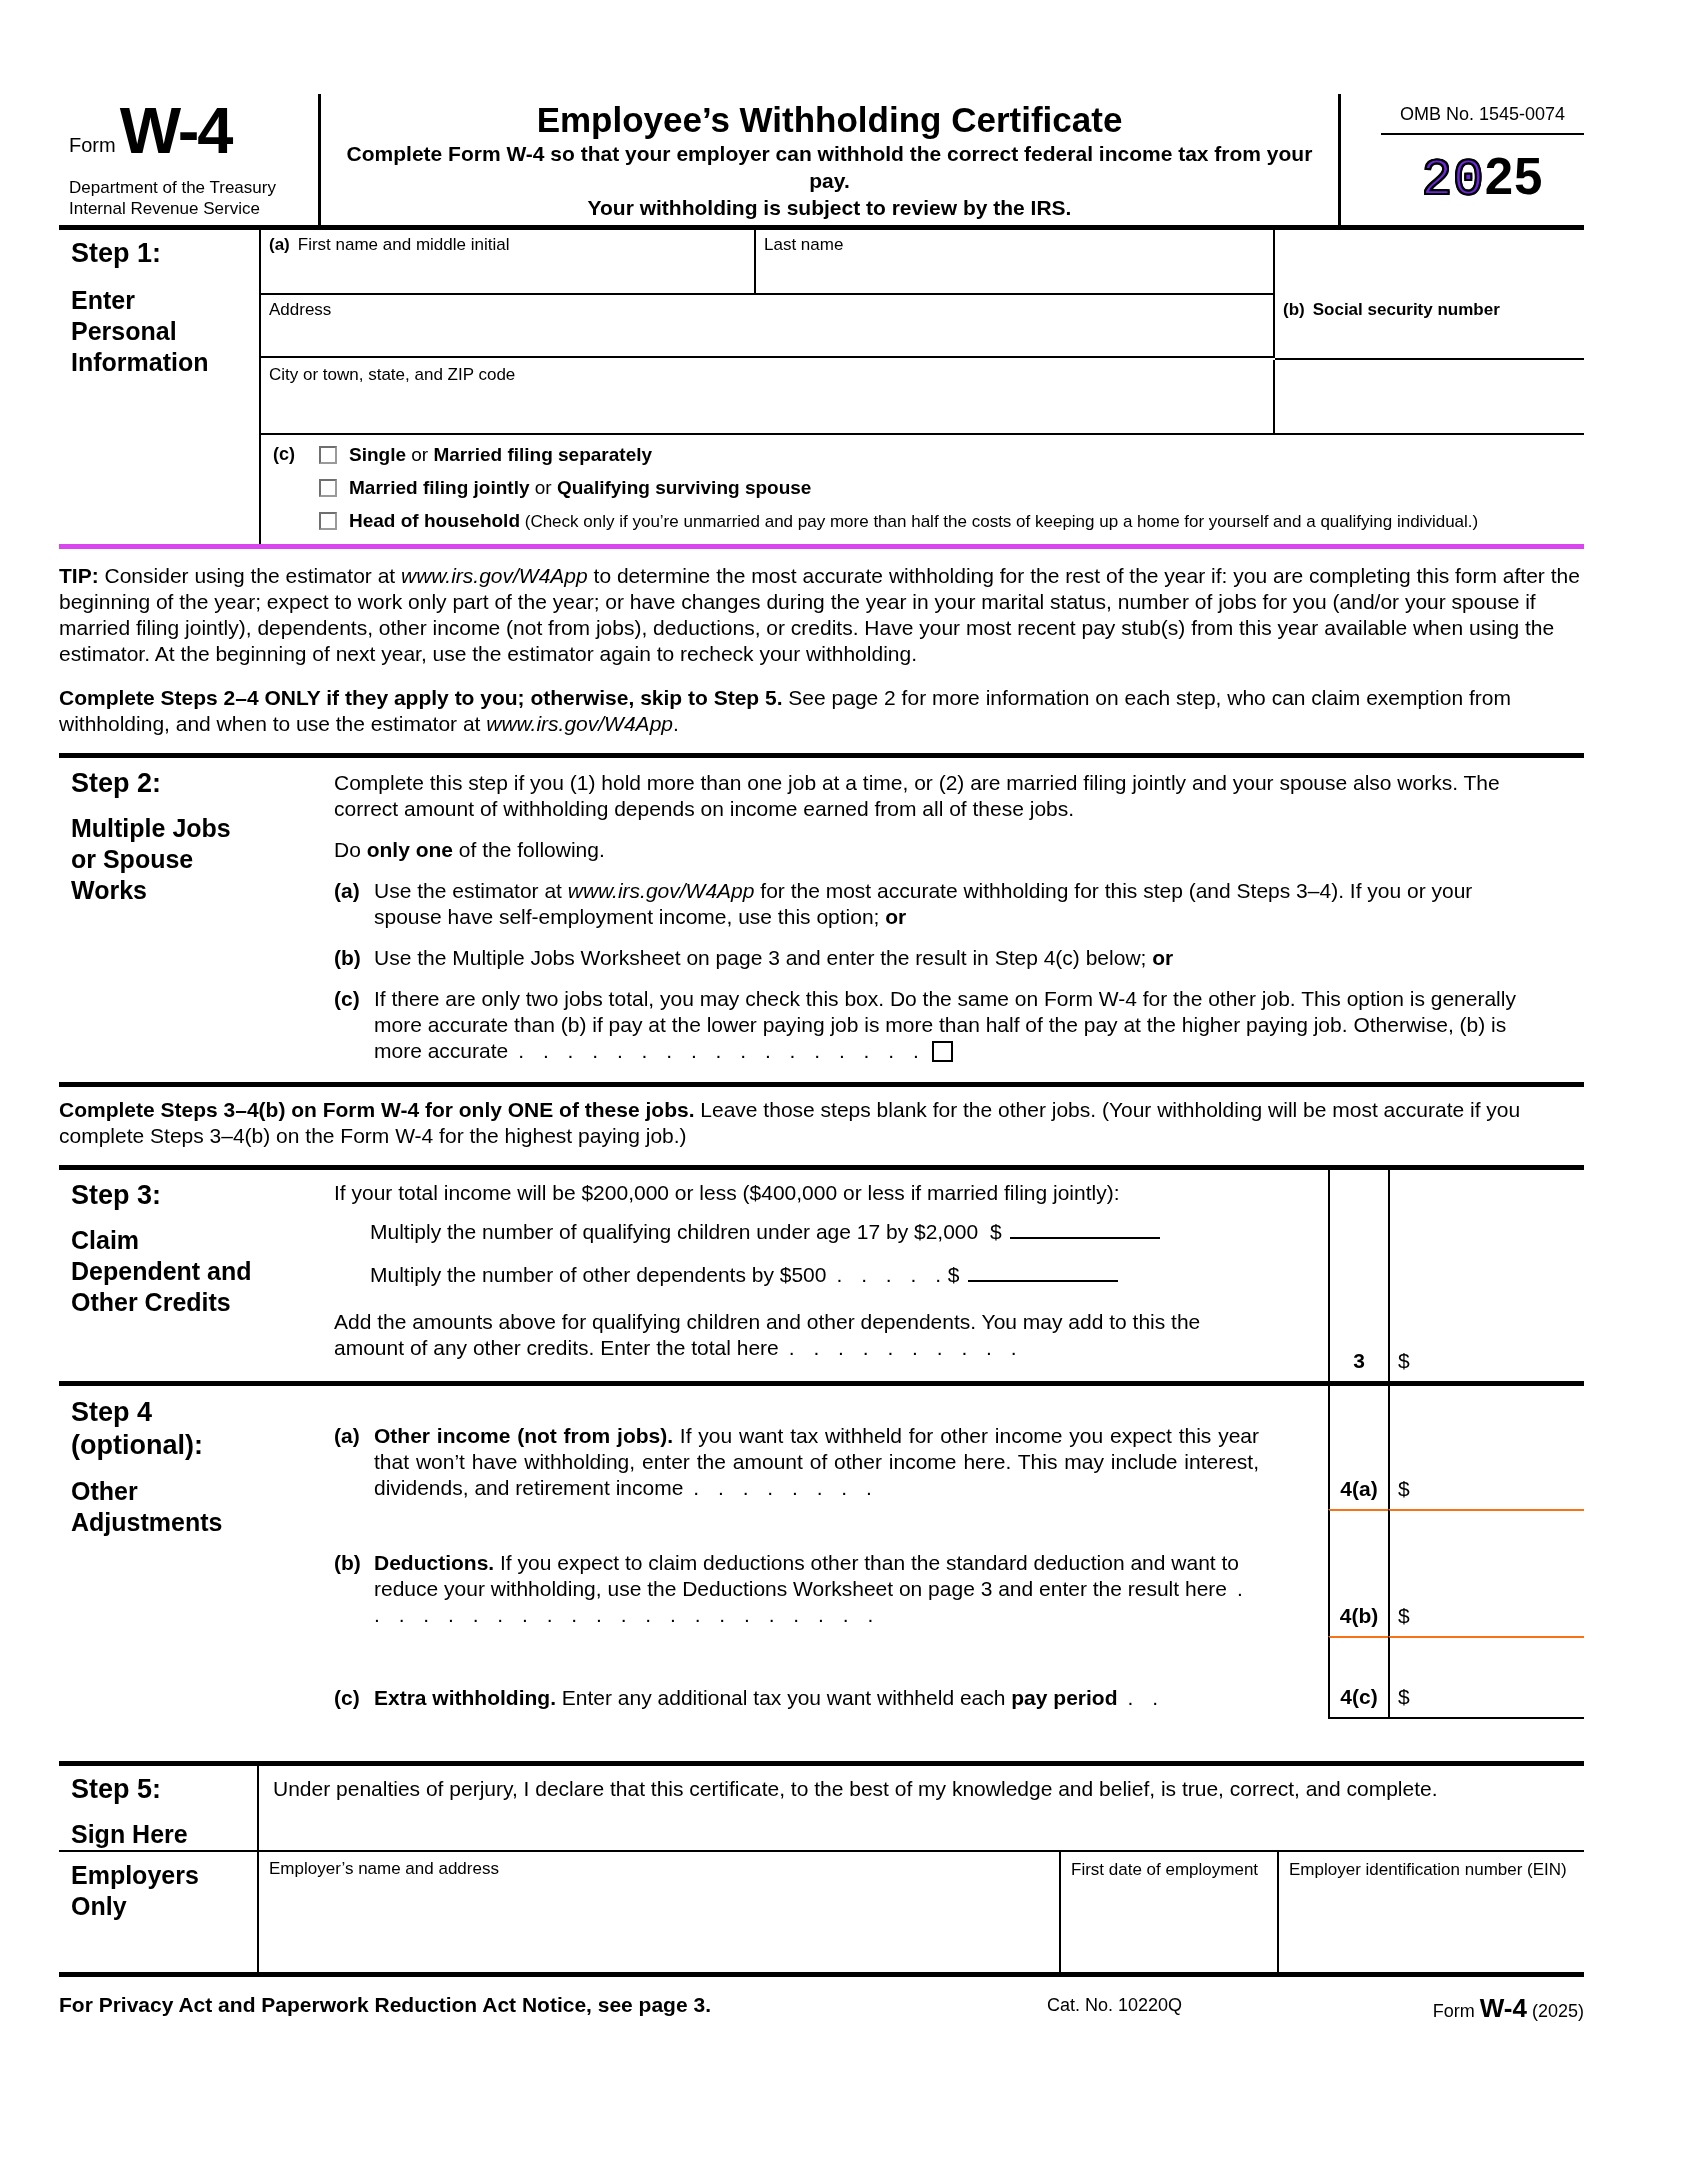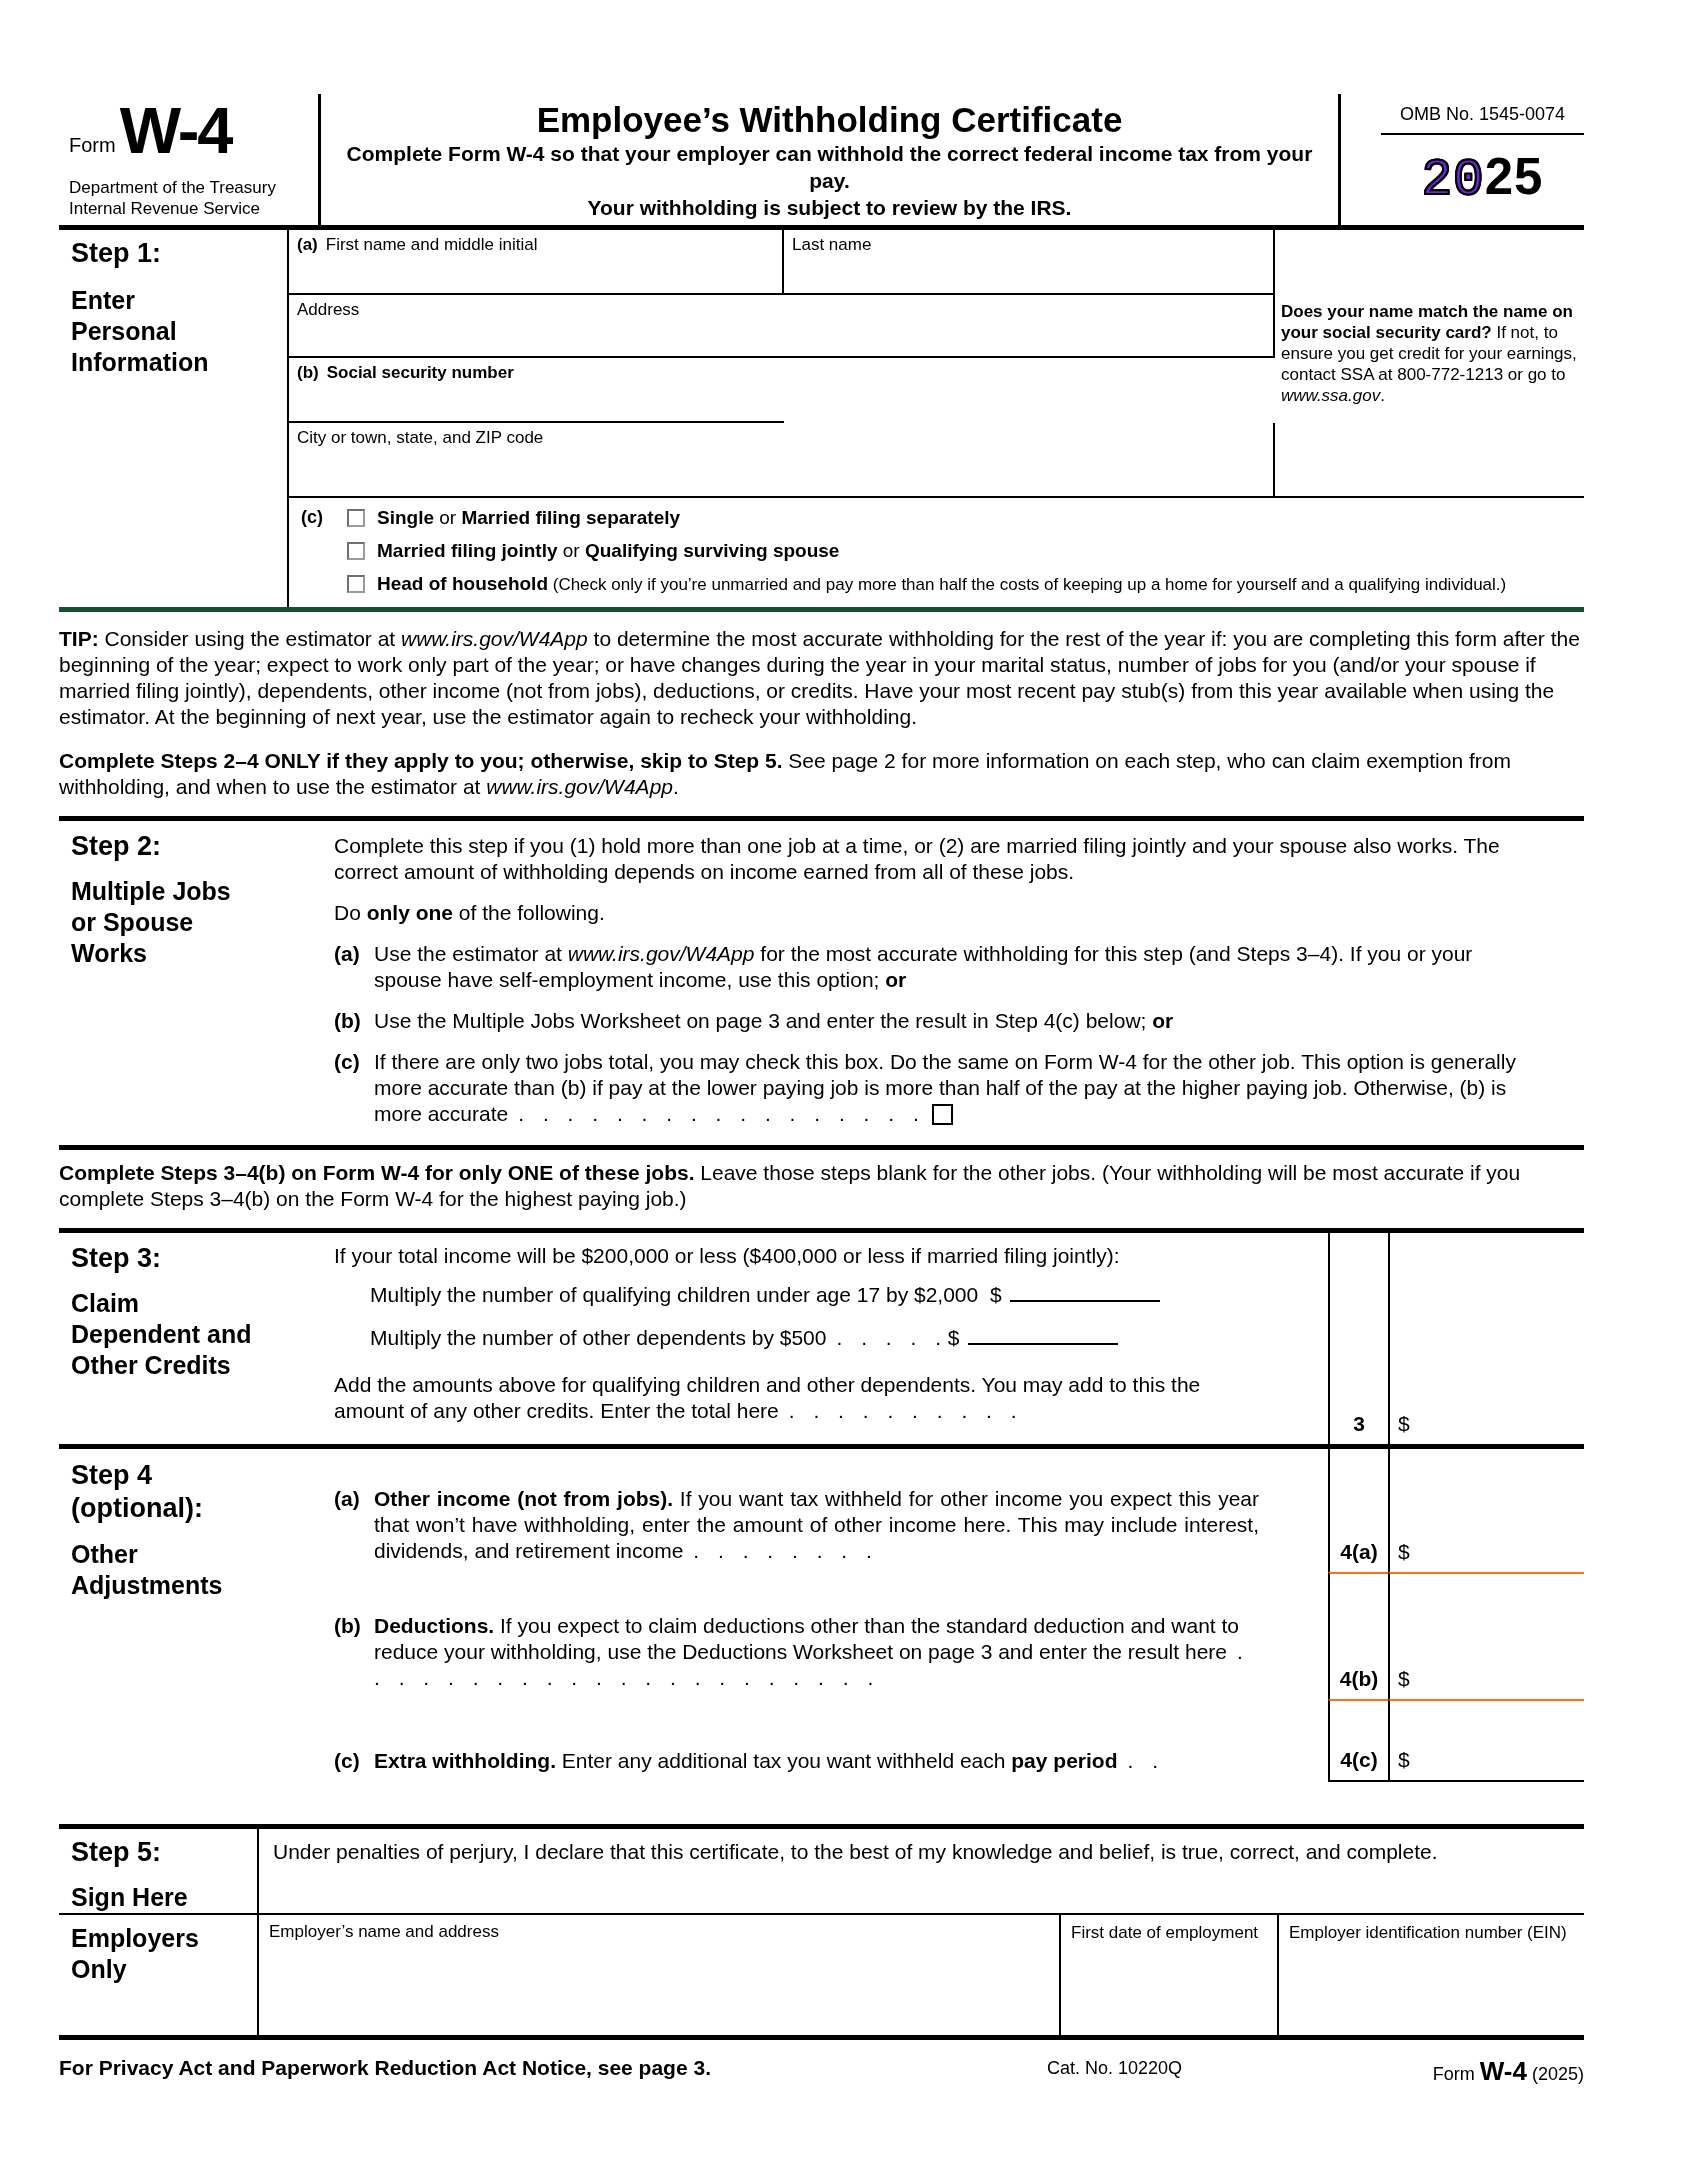--- a/index.html
+++ b/index.html
@@ -18,21 +18,21 @@
   .dept { font-size:17px; line-height:21px; margin-top:auto; }
   .h-center { flex:1; text-align:center; padding:2px 14px 4px; }
   .title { font-size:35px; font-weight:bold; margin-top:4px; }
   .subtitle { font-size:21px; font-weight:bold; line-height:27px; }
   .h-right { width:246px; border-left:3px solid #000; display:flex; flex-direction:column;padding-left:40px; }
   .omb { font-size:18px; padding:10px 8px 8px; text-align:center; border-bottom:2px solid #000; }
   .year { text-align:center; font-size:51px; line-height:1; margin:auto 0; padding:6px 0 10px; letter-spacing:1px; }
   .y-out { color:#6d28d9; -webkit-text-stroke:2px #000; text-shadow:-1px -1px 0 #000,1px -1px 0 #000,-1px 1px 0 #000,1px 1px 0 #000;font-family:Liberation Mono, monospace; }
   .y-bold { font-weight:bold; }
   
-  .step1 { display:flex; border-bottom:5px solid #14532d;gap:28px; }
+  .step1 { display:flex; border-bottom:5px solid #d946ef; }
   .s1-label { width:200px; padding:8px 6px 0 12px; }
   .step-big { font-size:27px; font-weight:bold; }
   .s1-title { font-size:25px; font-weight:bold; line-height:31px; margin-top:16px; width:163px; }
   .s1-fields { flex:1; border-left:2px solid #000; }
   .s1-grid { display:grid; grid-template-columns:495px 1fr 309px; }
   .cell { font-size:17px; padding:5px 8px; }
   .c-r1c1 { height:65px; border-right:2px solid #000; border-bottom:2px solid #000; }
   .c-r1c2 { height:65px; border-right:2px solid #000; border-bottom:2px solid #000; }
   .c-r1c3 { height:65px; border-bottom:2px solid #000; font-weight:bold; }
   .c-r2   { height:63px; grid-column:1 / span 2; border-right:2px solid #000; border-bottom:2px solid #000; }
@@ -132,23 +132,20 @@
     <div class="s1-label">
       <div class="step-big">Step 1:</div>
       <div class="s1-title">Enter Personal Information</div>
     </div>
     <div class="s1-fields">
       <div class="s1-grid">
         <div class="cell c-r1c1"><span class="tagb">(a)</span><span>First name and middle initial</span></div>
         <div class="cell c-r1c2"><span>Last name</span></div>
         <div class="cell c-r2"><span>Address</span></div>
         <div class="cell c-r1c3"><span class="tagb">(b)</span><span>Social security number</span></div>
-        <div class="c-note">
-          <span class="b">Does your name match the name on your social security card?</span><span> If not, to ensure you get credit for your earnings, contact SSA at 800-772-1213 or go to </span><span class="i">www.ssa.gov</span><span>.</span>
-        </div>
         <div class="cell c-r3"><span>City or town, state, and ZIP code</span></div>
       </div>
       <div class="s1-cbox">
         <div class="c-tag">(c)</div>
         <div>
           <div class="opt">
             <span class="cb"></span><span class="b">Single</span><span> or </span><span class="b">Married filing separately</span>
           </div>
           <div class="opt">
             <span class="cb"></span><span class="b">Married filing jointly</span><span> or </span><span class="b">Qualifying surviving spouse</span>

